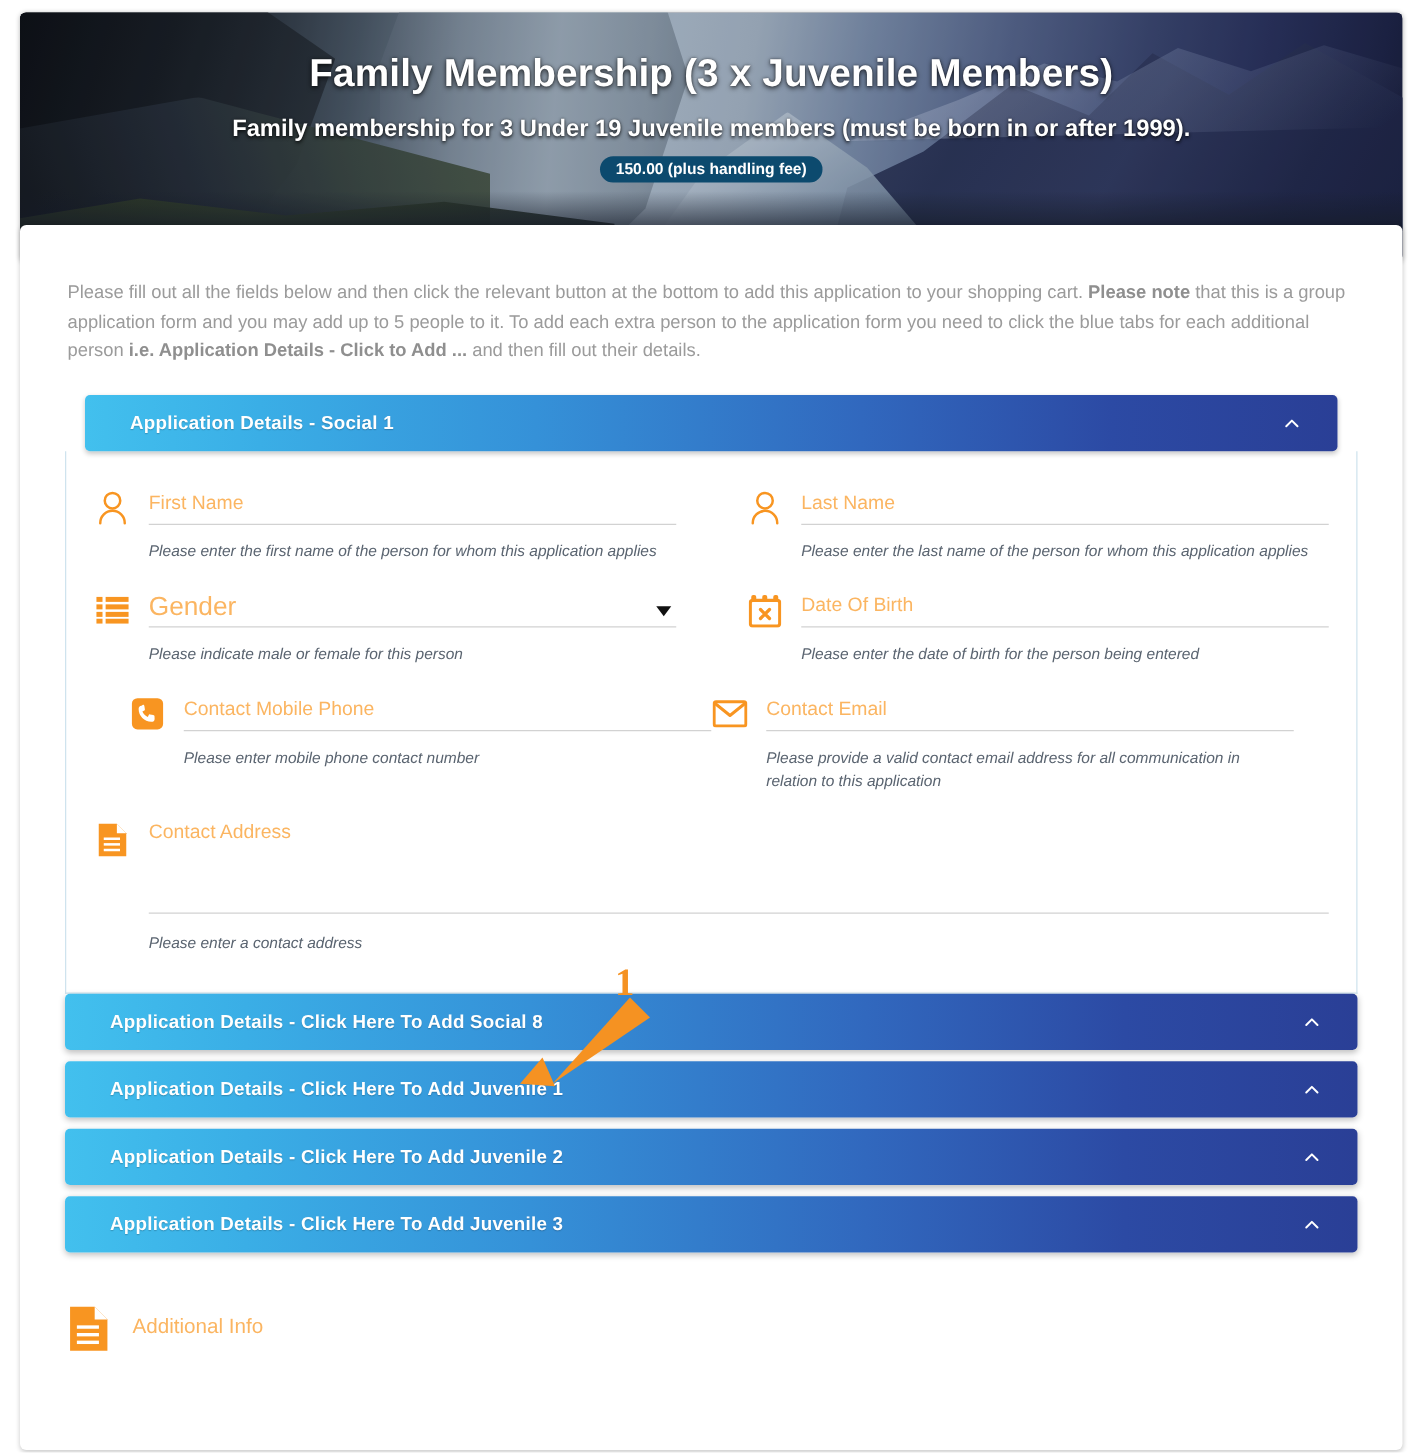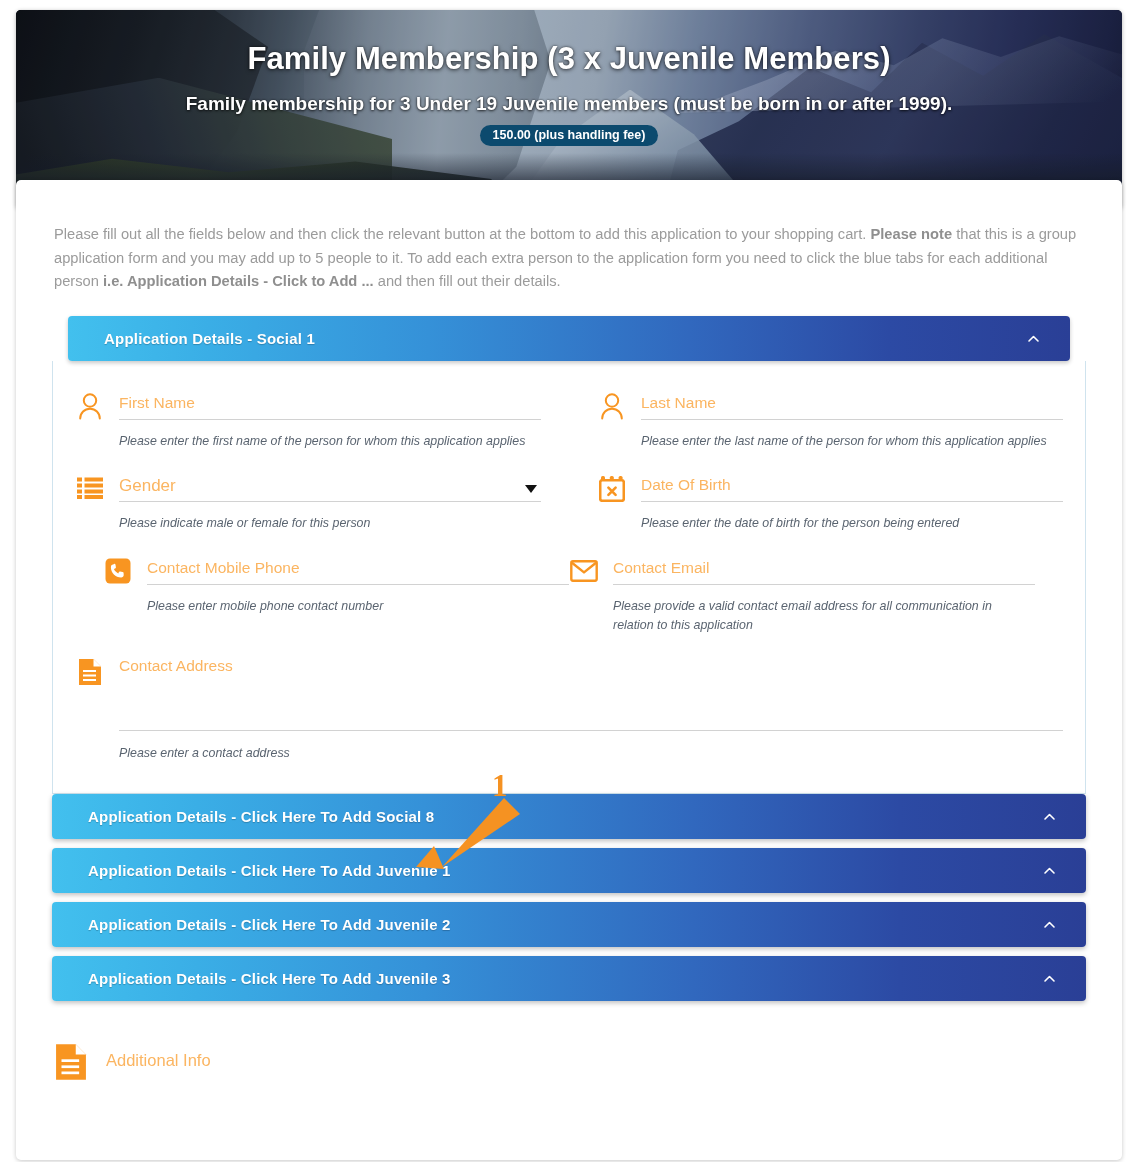--- a/index.html
+++ b/index.html
@@ -163,21 +163,21 @@
     width: 100%; height: 29px;
     border: none; border-bottom: 1px solid #d2d2d2;
     background: transparent; outline: none;
     font-family: "Liberation Sans", sans-serif;
     font-size: 15.5px; color: #5a5a5a;
     padding: 0 0 4px 0;
   }
   .fline::placeholder { color: #fbb561; opacity: 1; }
   select.fline {
     -webkit-appearance: none; appearance: none;
-    color: #fbb561; font-size: 17px; cursor: pointer;
+    color: #fbb561; font-size: 21px; cursor: pointer;
   }
   .selcaret {
     position: absolute; right: 4px; bottom: 9px;
     width: 0; height: 0;
     border-left: 6px solid transparent;
     border-right: 6px solid transparent;
     border-top: 8px solid #111111;
     pointer-events: none;
   }
   .fhelp {

